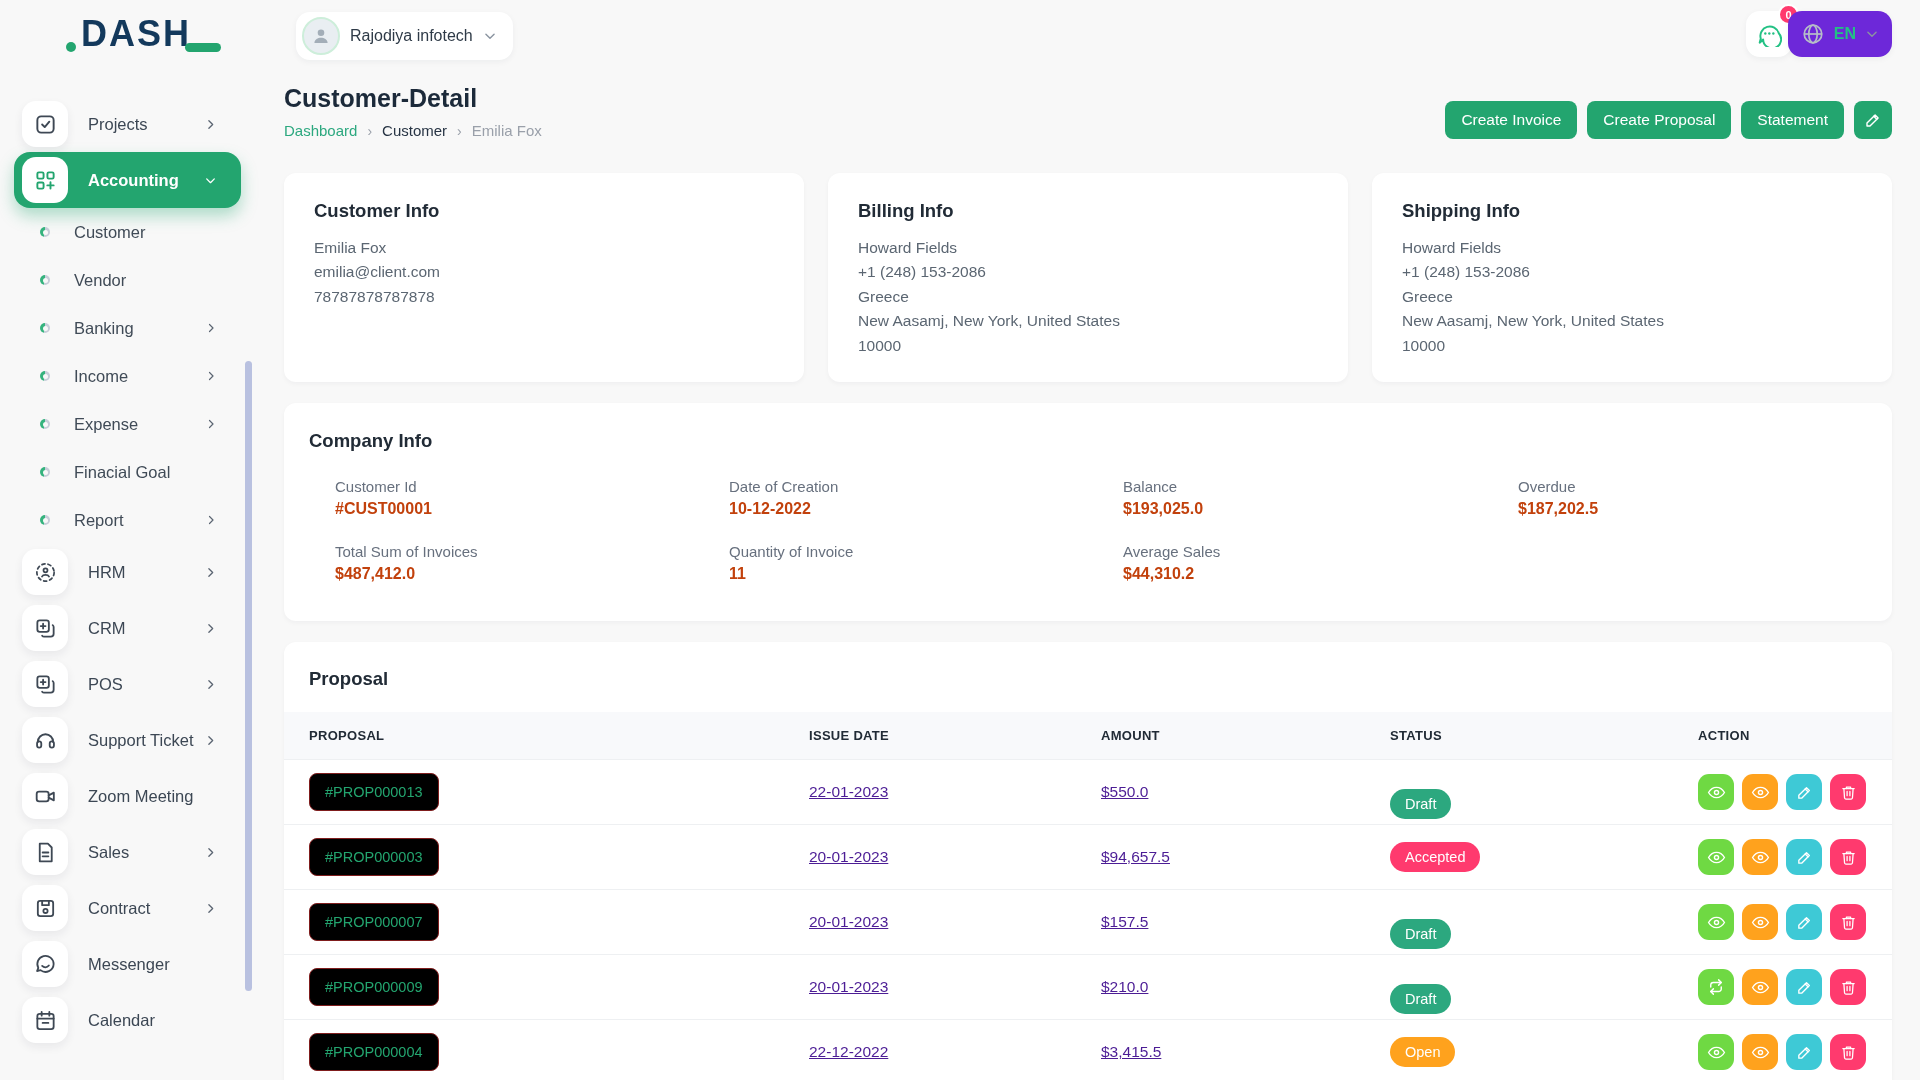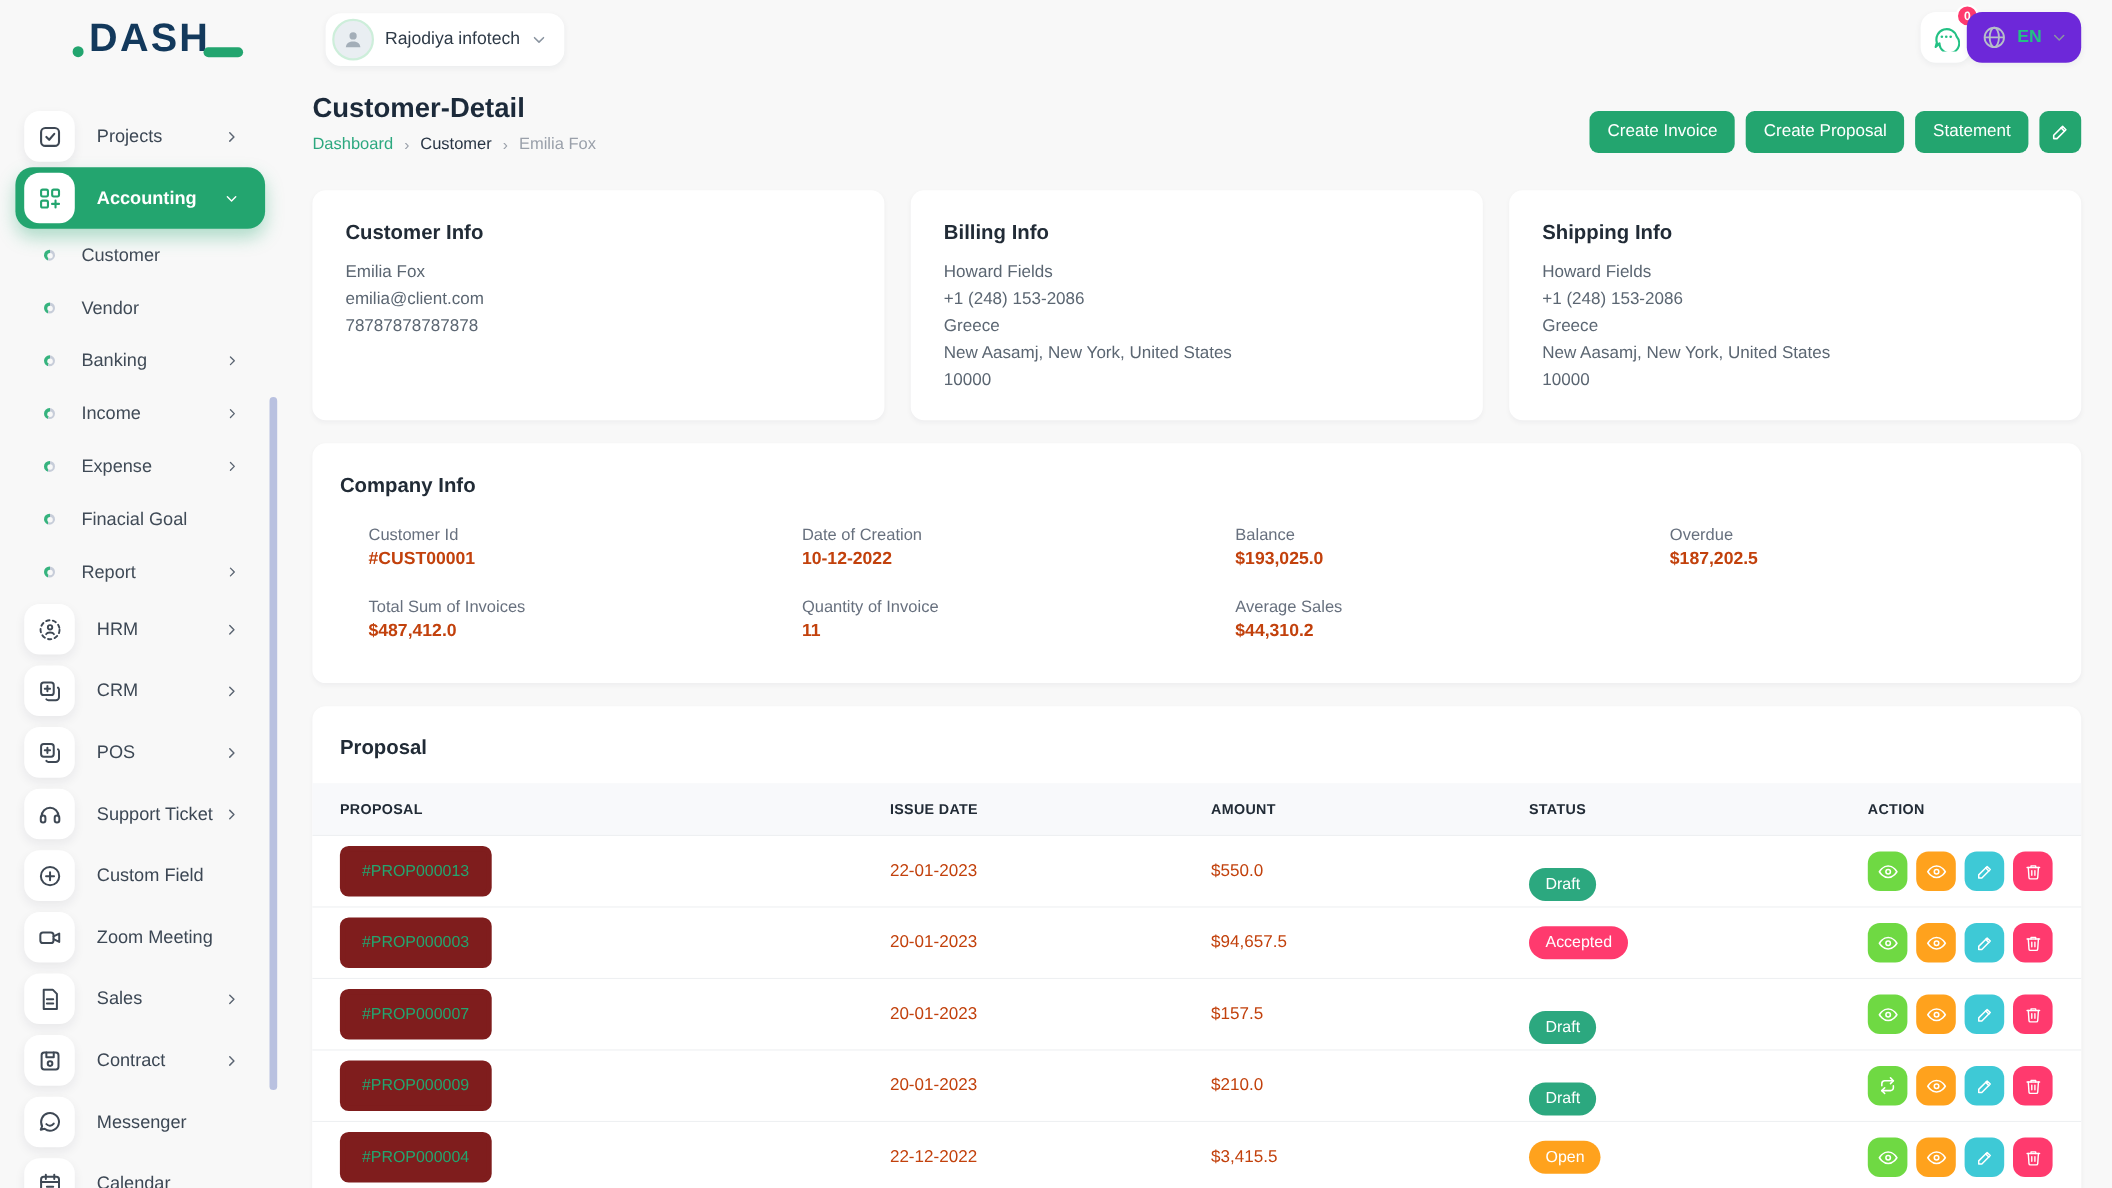--- a/index.html
+++ b/index.html
@@ -83,22 +83,22 @@
   .field-value { font-size:16px; font-weight:700; color:#c2410c; }
 
   .proposal-card { margin-top:21px; padding-top:26px; padding-bottom:10px; }
   .proposal-card .card-title { margin-left:25px; margin-bottom:22px; }
   .tbl-head, .tbl-row { display:grid; grid-template-columns:500px 292px 289px 308px 1fr;
     align-items:center; padding:0 25px; }
   .tbl-head { background:#f8f9fb; height:47px; }
   .th { font-size:13px; font-weight:700; letter-spacing:.3px; color:#212b36; }
   .tbl-row { height:65px; border-top:1px solid #eef0f2; background:#fff; }
   .tbl-row:first-of-type { border-top:none; }
-  .cell { font-size:15.5px; color:#c2410c; }
-  .prop-pill { display:inline-block; border:5px solid #7f1d1d; color:#23a56f; background:#7f1d1d;
+  .cell { font-size:15.5px; color:#4c1d95;text-decoration:underline; }
+  .prop-pill { display:inline-block; border:1px solid #7f1d1d; color:#23a56f; background:#000000;
     border-radius:8px; padding:10px 15px; font-size:14.5px; cursor:pointer;text-align:center; }
   .status-pill { display:inline-block; border-radius:18px; padding:7px 15px; color:#fff; font-size:14.5px; }
   .st-green { background:#2ca87f;margin-top:24px; }
   .st-pink { background:#ff3a6e; }
   .st-orange { background:#ffa21d; }
   .actions { display:flex; gap:8px; }
   .abtn { width:36px; height:36px; border:none; border-radius:11px; display:grid; place-items:center;
     color:#fff; cursor:pointer; padding:0; }
   .bg-lgreen { background:#6fd943; }
   .bg-orange { background:#ffa21d; }
@@ -386,28 +386,20 @@
         </svg>
       </span>
     <span class="label">Support Ticket</span>
     <svg class="i side-chev" width="13" height="13">
         <use href="#i-chev-r"></use>
       </svg>
   </div>
   <div class="side-item top">
     <span class="tile">
         <svg class="i" width="23" height="23">
-          <use href="#i-plus-circle"></use>
-        </svg>
-      </span>
-    <span class="label">Custom Field</span>
-  </div>
-  <div class="side-item top">
-    <span class="tile">
-        <svg class="i" width="23" height="23">
           <use href="#i-video"></use>
         </svg>
       </span>
     <span class="label">Zoom Meeting</span>
   </div>
   <div class="side-item top">
     <span class="tile">
         <svg class="i" width="23" height="23">
           <use href="#i-doc"></use>
         </svg>

